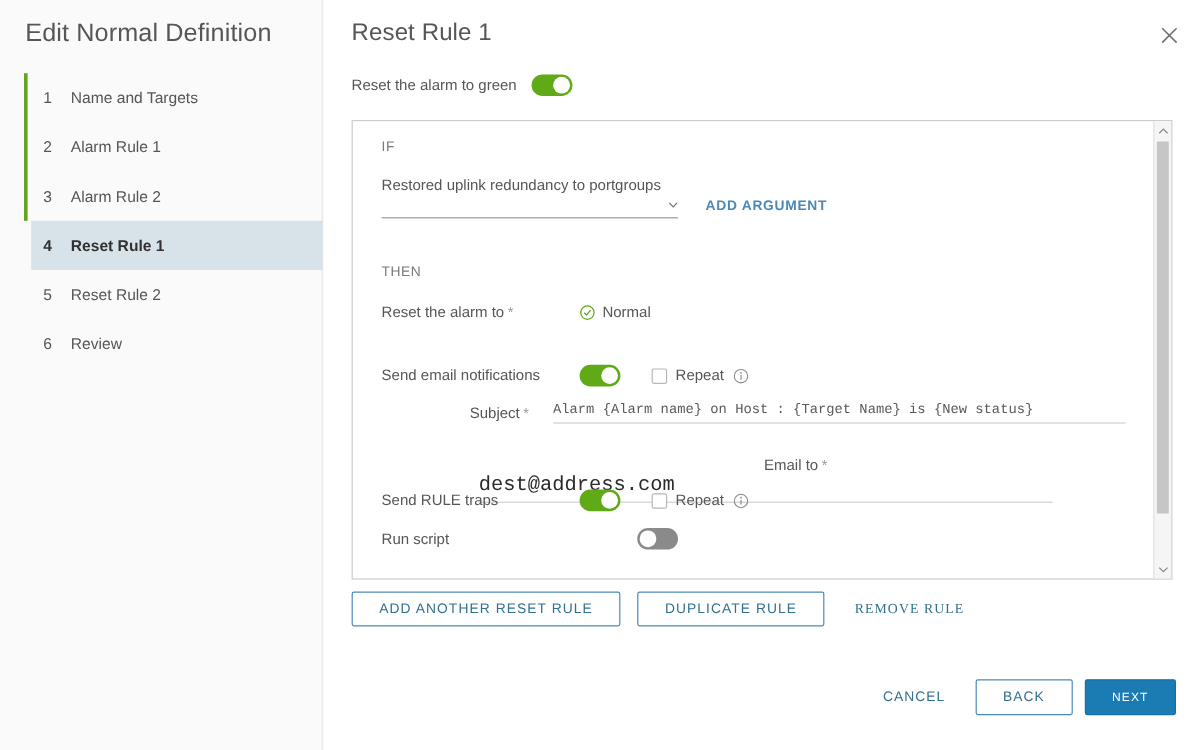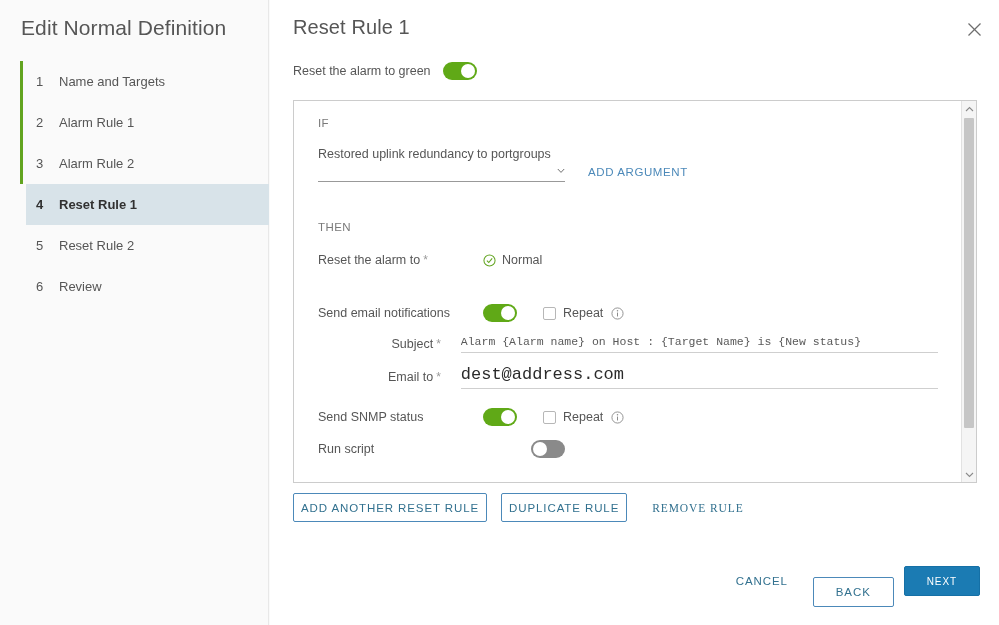--- a/index.html
+++ b/index.html
@@ -211,21 +211,21 @@
     width: 8px;
     height: 8px;
     pointer-events: none;
   }
   .select-caret svg { display: block; }
   .add-argument {
     margin-left: 23px;
     font-size: 11.5px;
     color: #4c89b9;
     letter-spacing: 0.6px;
-    font-weight: 400;
+    font-weight: 700;
     cursor: pointer;
     padding-bottom: 4px;
   }
 
   .form-row {
     position: absolute;
     display: flex;
     align-items: center;
   }
   .row-label {
@@ -276,21 +276,21 @@
   .info-icon {
     margin-left: 8px;
     width: 13px;
     height: 13px;
     cursor: pointer;
     display: flex;
   }
 
   
   .row-subject { left: 24px; top: 234px; width: 620px; }
-  .row-emailto { left: 24px; top: 264px; width: 620px; }
+  .row-emailto { left: 24px; top: 280px; width: 620px; flex-direction: column; }
   .row-subject .row-label,
   .row-emailto .row-label {
     width: 123px;
     text-align: right;
     padding-right: 0;
   }
   .text-input {
     border: none;
     border-bottom: 1px solid #cfcfcf;
     background: transparent;
@@ -357,21 +357,21 @@
   
   .rule-actions {
     position: absolute;
     left: 23px;
     top: 493px;
     display: flex;
     align-items: center;
   }
   .btn-outline {
     height: 29px;
-    padding: 0 7px;
+    padding: 0 22px;
     border: 1px solid #4c89b9;
     background: transparent;
     color: #32718f;
     font-size: 11.5px;
     letter-spacing: 0.9px;
     font-family: "Liberation Sans", sans-serif;
     border-radius: 2px;
     cursor: pointer;
     display: flex;
     align-items: center;
@@ -392,23 +392,23 @@
     display: flex;
     align-items: center;
     white-space: nowrap;
     text-align: right;
   }
 
   
   .footer {
     position: absolute;
     right: 19px;
-    bottom: 18px;
-    display: flex;
-    align-items: flex-start;
+    bottom: 29px;
+    display: flex;
+    align-items: flex-end;
   }
   .btn-cancel {
     height: 30px;
     padding: 0 14px;
     border: 1px solid transparent;
     background: transparent;
     color: #32718f;
     font-size: 11.5px;
     letter-spacing: 0.9px;
     font-family: "Liberation Sans", sans-serif;
@@ -563,21 +563,21 @@
         </div>
 
         <div class="form-row row-emailto">
           <span class="row-label">
             <span>Email to</span><span class="req">*</span>
           </span>
           <input class="text-input input-emailto" type="text" value="dest@address.com" style="">
         </div>
 
         <div class="form-row row-snmp">
-          <span class="row-label">Send SNMP status</span>
+          <span class="row-label">Send RULE traps</span>
           <span class="toggle on">
               <span class="knob"></span>
             </span>
           <span class="repeat-wrap">
             <span class="checkbox"></span>
             <span class="repeat-label">Repeat</span>
             <span class="info-icon">
               <svg width="13" height="13" viewBox="0 0 14 14" aria-hidden="true">
                 <circle cx="7" cy="7" r="6" fill="none" stroke="#8b8b8b" stroke-width="1"></circle>
                 <circle cx="7" cy="4" r="0.8" fill="#8b8b8b"></circle>

